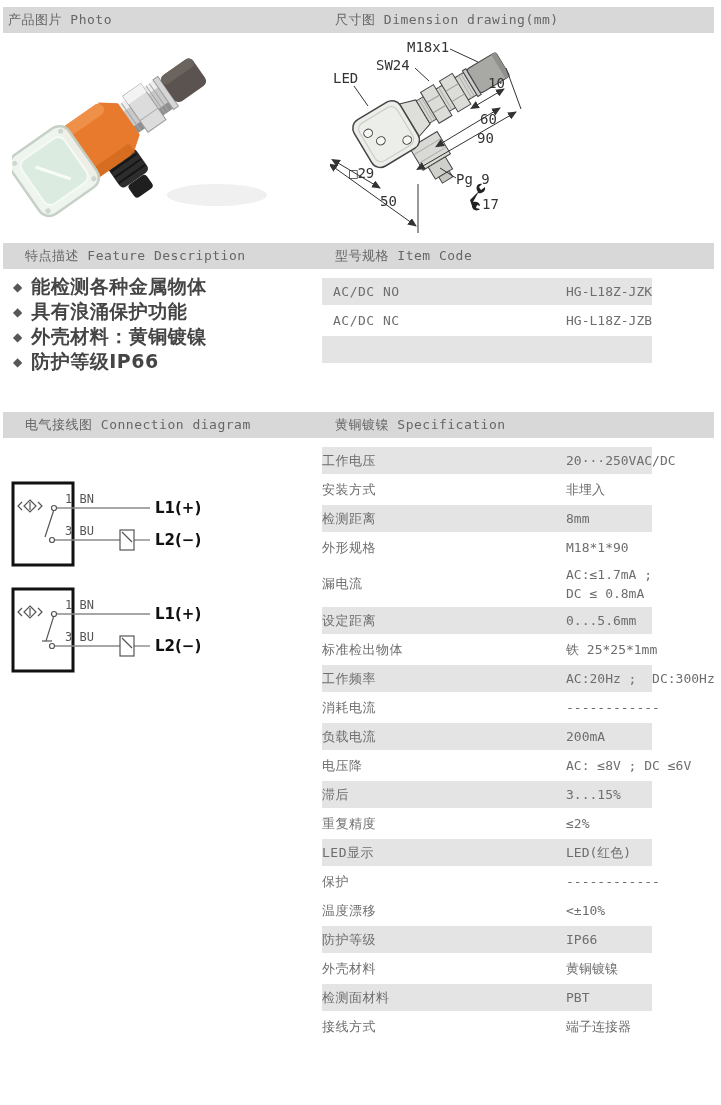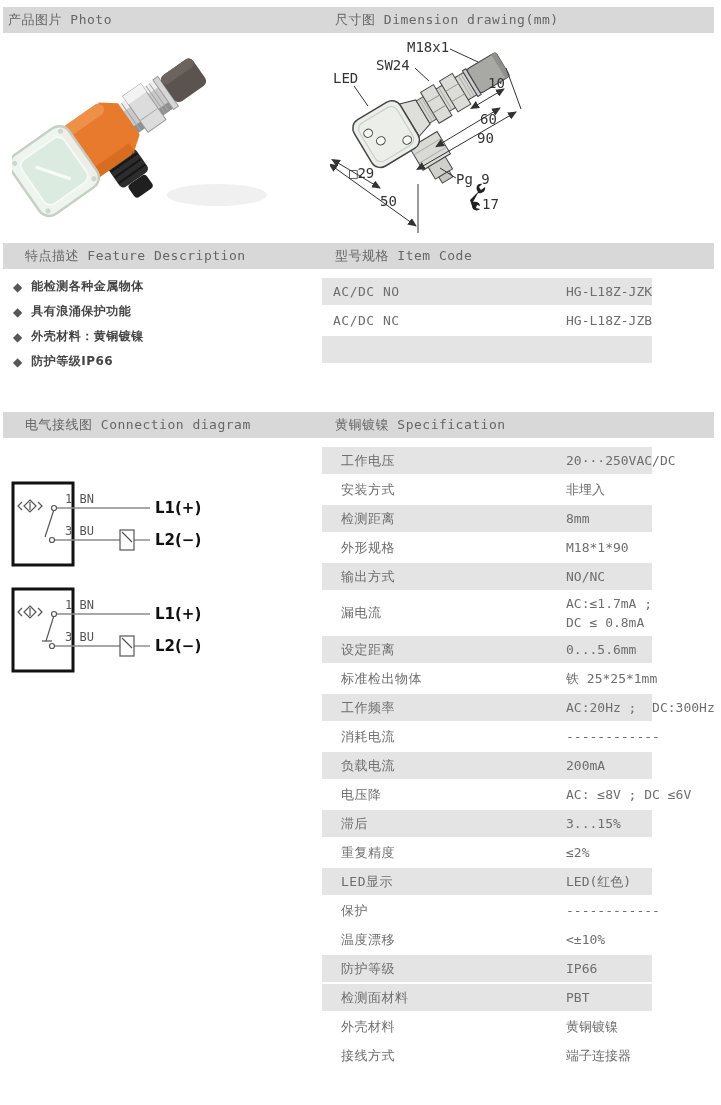--- a/index.html
+++ b/index.html
@@ -9,29 +9,29 @@
   .bt{position:absolute;top:0;height:26px;line-height:26px;font-size:13px;color:#666666;
       letter-spacing:.5px;white-space:pre;font-family:"DejaVu Sans Mono","DejaVu Sans",monospace;}
   .bt-l1{left:5px}
   .bt-l{left:22px}
   .bt-r{left:332px}
   svg{position:absolute;display:block;}
   svg text{font-family:"DejaVu Sans Mono","DejaVu Sans",monospace;}
   .features{position:absolute;left:3px;top:274px;width:315px;}
   .feature{height:25px;display:flex;align-items:center;}
   .diam{color:#575757;font-size:12px;margin-left:10px;margin-right:9px;}
-  .ftext{font-weight:bold;font-size:12px;color:#454545;letter-spacing:.5px;}
+  .ftext{font-weight:bold;font-size:19px;color:#454545;letter-spacing:.5px;}
   .tbl{position:absolute;left:322px;width:391px;}
   .item-table{top:278px;}
   .spec-table{top:447px;}
   .trow{position:relative;width:330px;height:27px;margin-bottom:2px;display:flex;align-items:center;
         font-size:13px;color:#6e6e6e;font-family:"DejaVu Sans Mono","DejaVu Sans",monospace;}
   .trow.gray{background:#e4e4e4;}
   .trow.tall{height:42px;}
-  .lbl{margin-left:19px;letter-spacing:.5px;white-space:pre;}
+  .lbl{letter-spacing:.5px;white-space:pre;}
   .irow .lbl{margin-left:11px;}
   .val{position:absolute;left:196px;line-height:19px;white-space:pre;padding-left:48px;}
   .wire{stroke:#8a8a8a;stroke-width:1.4;}
   .sym{stroke:#555;fill:none;stroke-width:1.2;}
   .wlab{font-size:12px;fill:#555;}
   .olab{font-size:15px;font-weight:bold;fill:#111;font-family:"DejaVu Sans","Liberation Sans",sans-serif;}
   .dimtxt{font-size:14px;fill:#333;}
   .dimline{stroke:#333;stroke-width:1;fill:none;}
 </style>
 </head>
@@ -262,24 +262,20 @@
         <span class="val">非埋入</span>
       </div>
       <div class="trow srow gray">
         <span class="lbl">检测距离</span>
         <span class="val">8mm</span>
       </div>
       <div class="trow srow">
         <span class="lbl">外形规格</span>
         <span class="val">M18*1*90</span>
       </div>
-      <div class="trow srow gray">
-        <span class="lbl">输出方式</span>
-        <span class="val">NO/NC</span>
-      </div>
       <div class="trow srow tall">
         <span class="lbl">漏电流</span>
         <span class="val"><div>AC:≤1.7mA ;</div><div>DC ≤ 0.8mA</div></span>
       </div>
       <div class="trow srow gray">
         <span class="lbl">设定距离</span>
         <span class="val">0...5.6mm</span>
       </div>
       <div class="trow srow">
         <span class="lbl">标准检出物体</span>
@@ -318,27 +314,27 @@
         <span class="val">------------</span>
       </div>
       <div class="trow srow">
         <span class="lbl">温度漂移</span>
         <span class="val">&lt;±10%</span>
       </div>
       <div class="trow srow gray">
         <span class="lbl">防护等级</span>
         <span class="val">IP66</span>
       </div>
+      <div class="trow srow">
+        <span class="lbl">外壳材料</span>
+        <span class="val">黄铜镀镍</span>
+      </div>
       <div class="trow srow gray">
         <span class="lbl">检测面材料</span>
         <span class="val">PBT</span>
       </div>
       <div class="trow srow">
-        <span class="lbl">外壳材料</span>
-        <span class="val">黄铜镀镍</span>
-      </div>
-      <div class="trow srow">
         <span class="lbl">接线方式</span>
         <span class="val">端子连接器</span>
       </div>
     </div>
 
 </div>
 
 </body></html>

